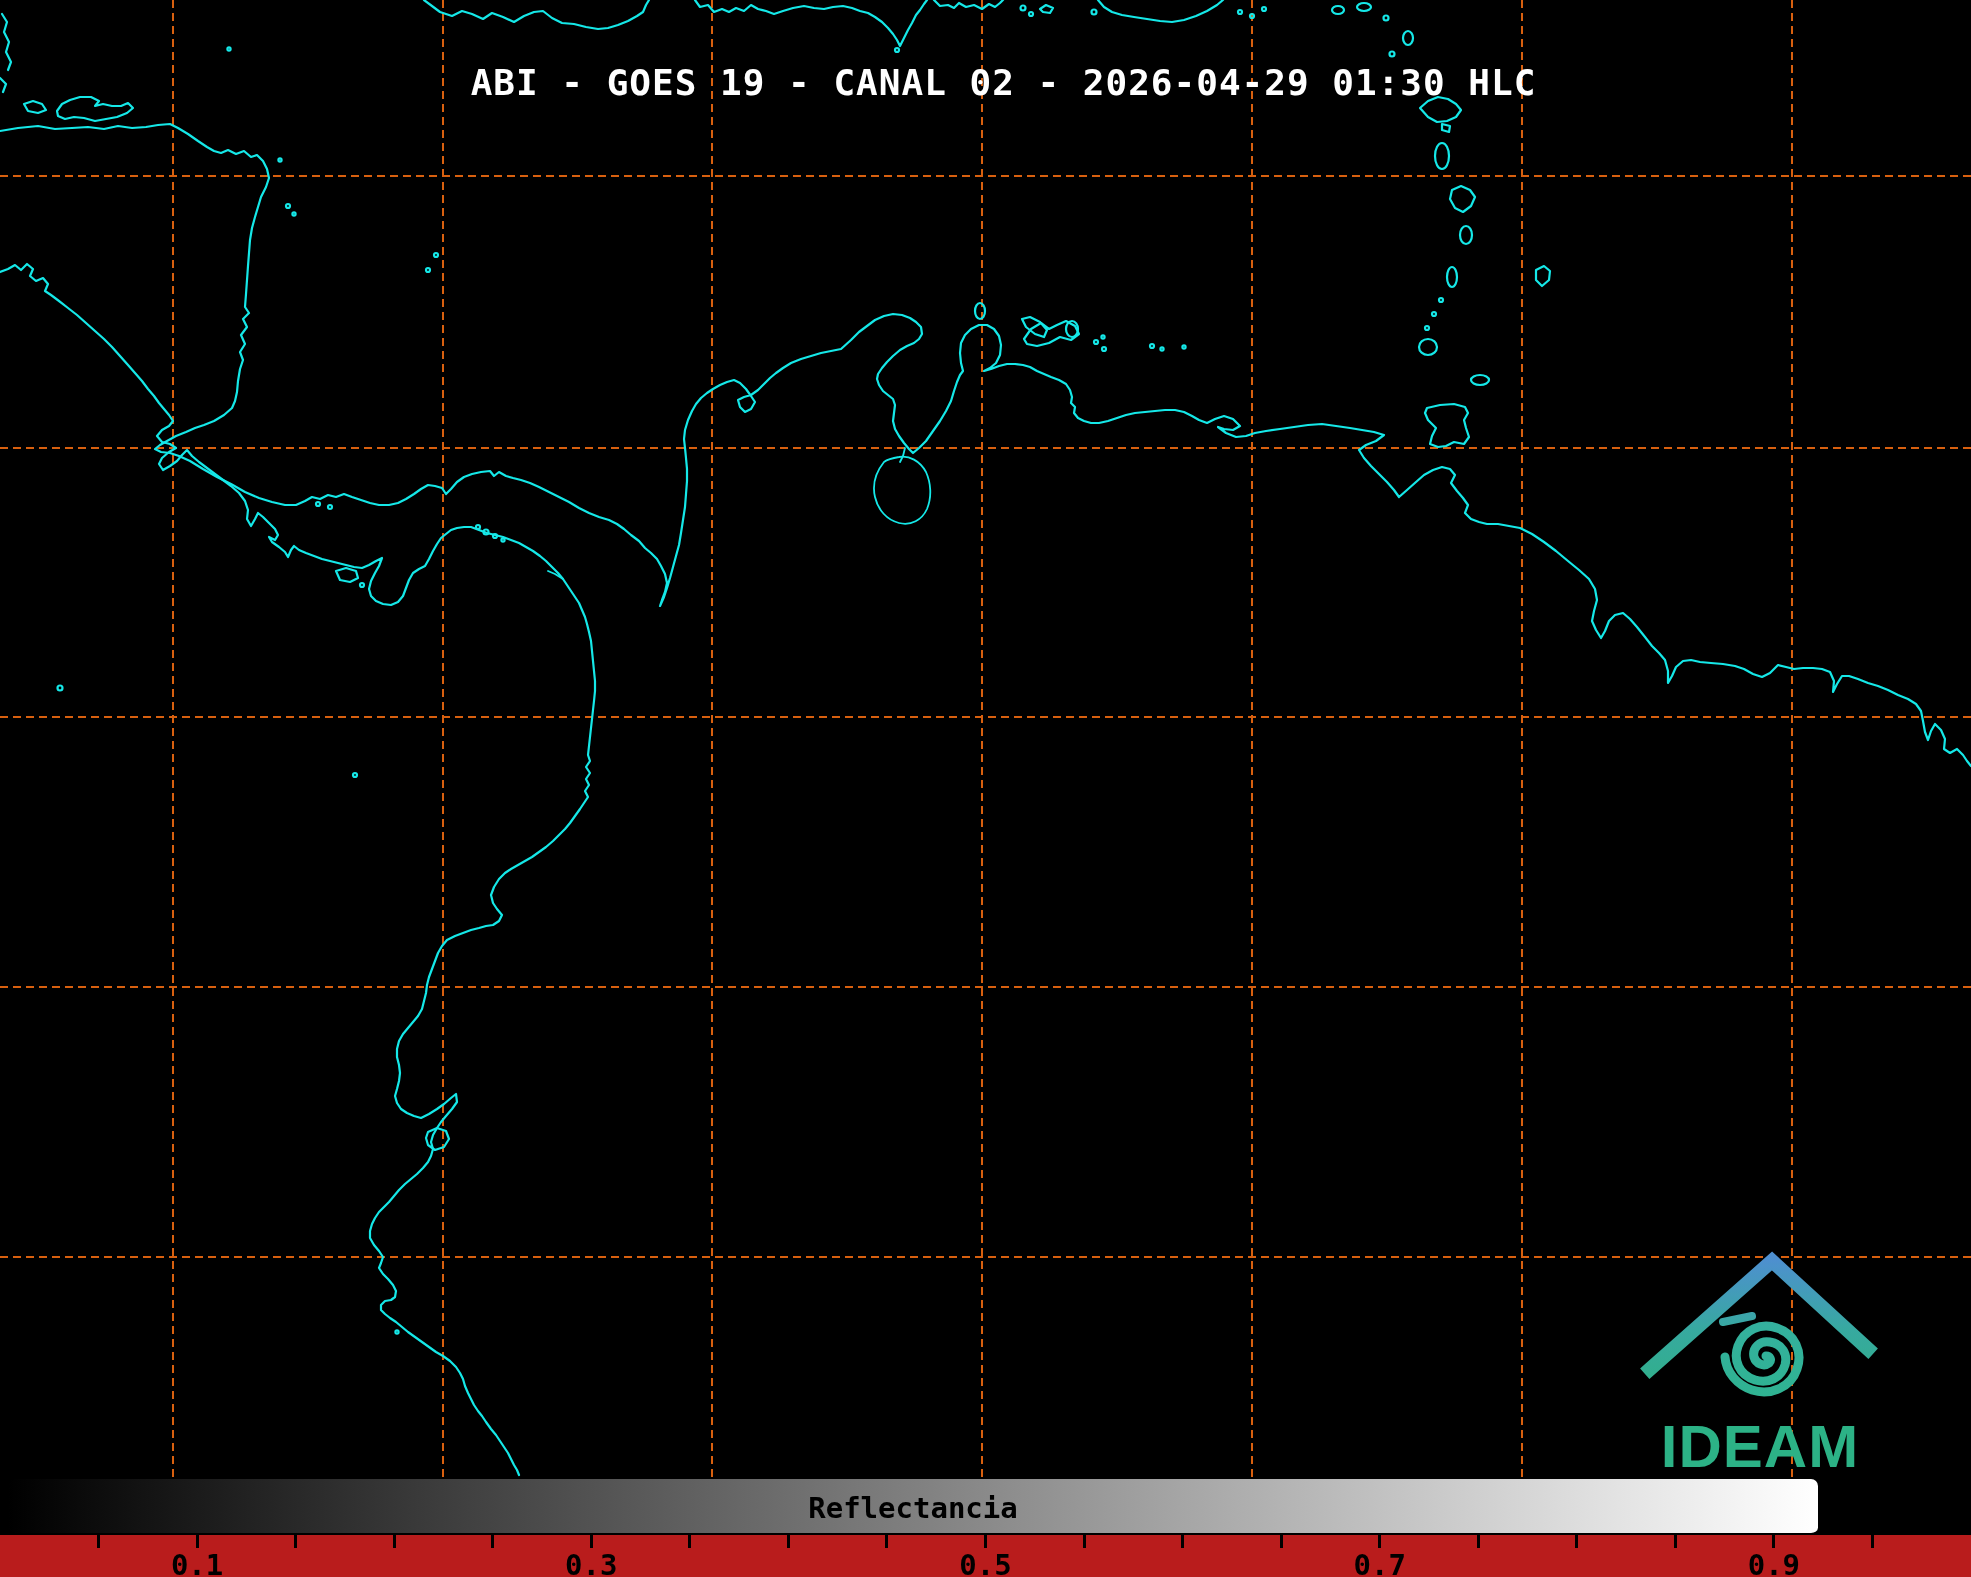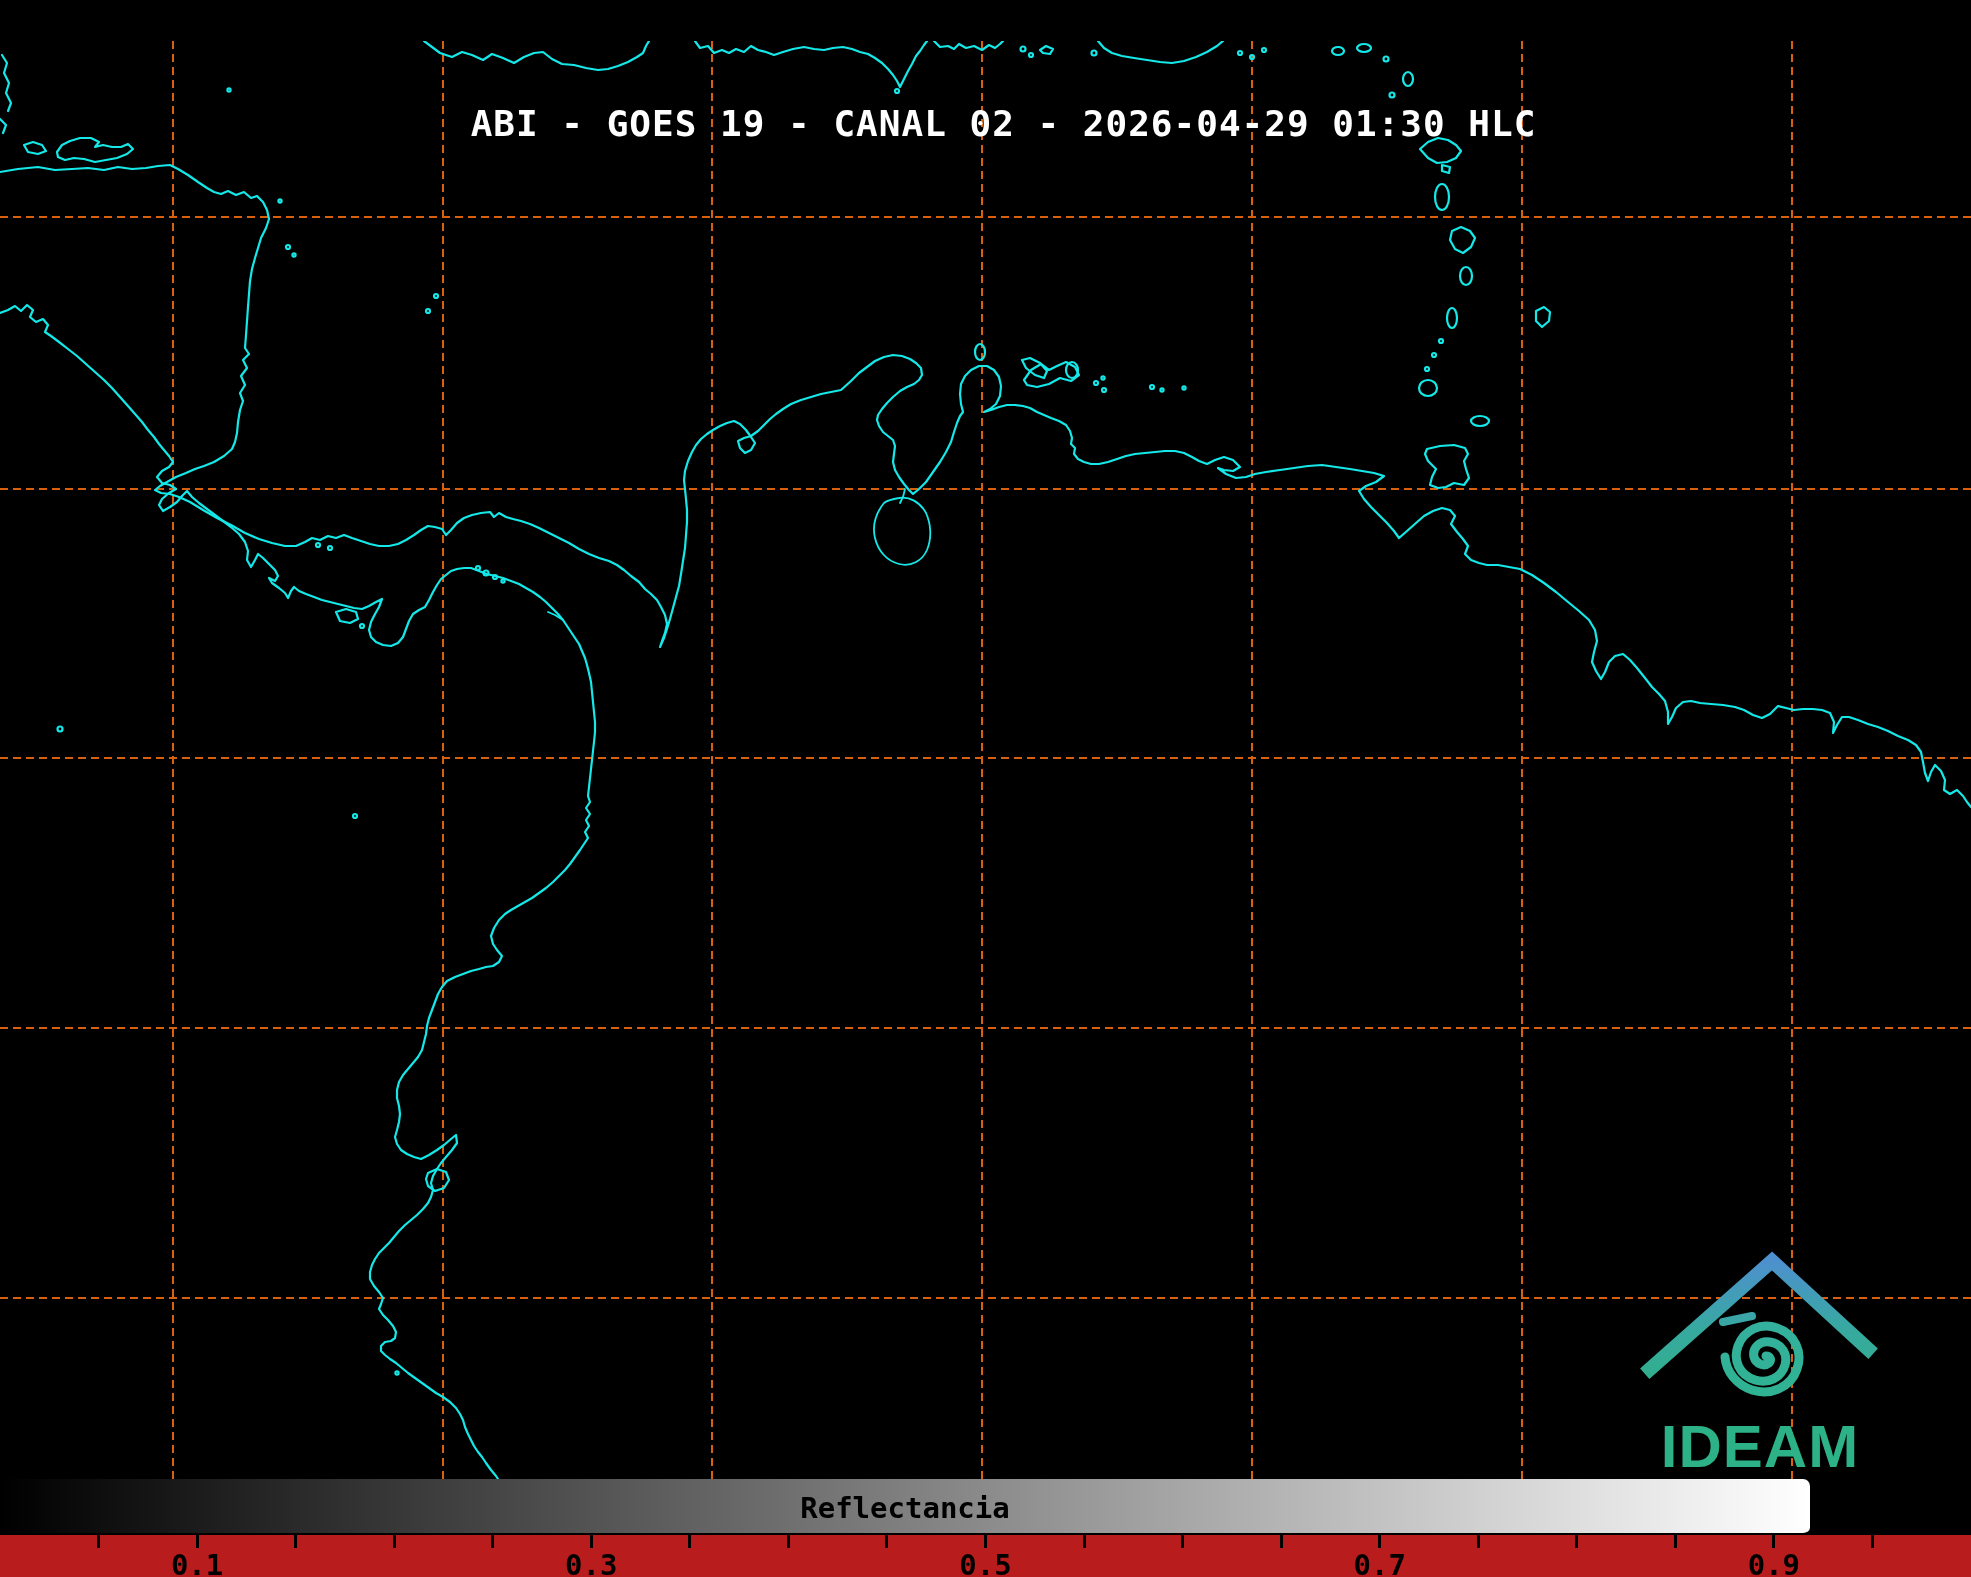--- a/index.html
+++ b/index.html
@@ -1,22 +1,22 @@
 <!DOCTYPE html>
 <html><head>
 <meta charset="utf-8">
 <style>
   html,body{margin:0;padding:0;background:#222;}
   .screen{position:relative;width:1971px;height:1577px;background:#000;overflow:hidden;
           font-family:"DejaVu Sans Mono","Liberation Mono",monospace;}
-  .map-area{position:absolute;left:0;top:0;width:1971px;height:1479px;background:#000;overflow:hidden;margin-top:41px;}
+  .map-area{position:absolute;left:0;top:0;width:1971px;height:1479px;background:#000;overflow:hidden;}
   .map-svg{position:absolute;left:0;top:0;}
   .image-title{position:absolute;left:0;right:0;top:62px;text-align:center;text-indent:36px;
                color:#ffffff;font-size:36px;font-weight:bold;letter-spacing:1px;white-space:pre;}
-  .colorbar{position:absolute;left:0;top:1479px;width:1810px;height:56px;
+  .colorbar{position:absolute;left:8px;top:1479px;width:1810px;height:56px;
             background:linear-gradient(to right,#000000,#ffffff);
             border-bottom:2px solid #000;box-sizing:border-box;border-radius:7px;}
   .colorbar-label{position:absolute;left:0;right:0;top:12px;text-align:center;
                   color:#000;font-size:29px;font-weight:bold;}
   .axis-strip{position:absolute;left:0;top:1535px;width:1971px;height:42px;background:#b91c1c;}
   .tick{position:absolute;top:0;width:3px;height:13px;background:#000;}
   .tick-label{position:absolute;top:13px;width:90px;margin-left:-45px;text-align:center;
               color:#000;font-size:29px;font-weight:bold;}
   .logo{position:absolute;left:1620px;top:1240px;width:280px;height:240px;}
   .logo-text{position:absolute;left:25px;top:172px;width:230px;text-align:center;

